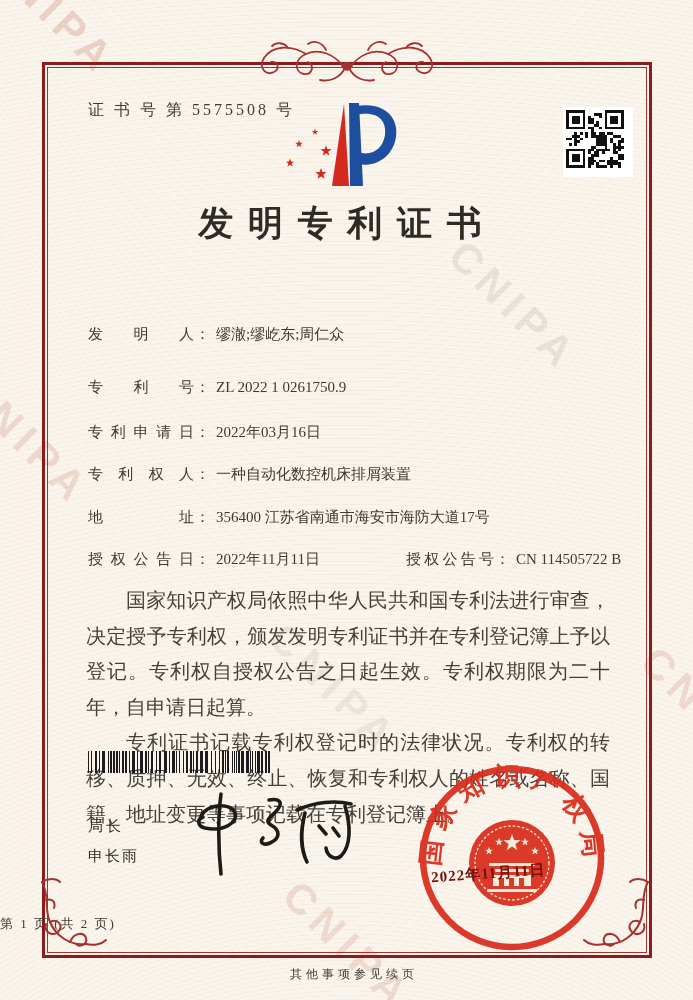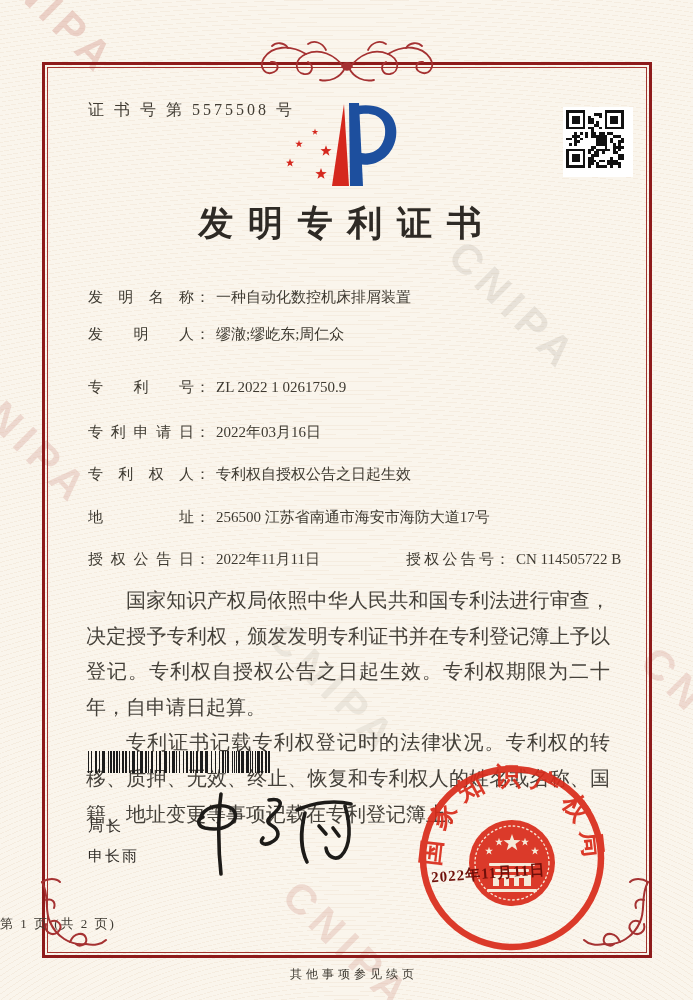--- a/index.html
+++ b/index.html
@@ -242,37 +242,34 @@
           <rect x="14" y="0" width="7" height="7" fill="#111"></rect>
           <rect x="15" y="1" width="5" height="5" fill="#fff"></rect>
           <rect x="16" y="2" width="3" height="3" fill="#111"></rect>
           <rect x="0" y="14" width="7" height="7" fill="#111"></rect>
           <rect x="1" y="15" width="5" height="5" fill="#fff"></rect>
           <rect x="2" y="16" width="3" height="3" fill="#111"></rect>
         </svg></div>
 
     <div class="title">发明专利证书</div>
 
-    <div class="row" style="top:288px;">
-      <span class="flabel">发明名称</span><span class="colon">：</span><span>一种自动化数控机床排屑装置</span>
-    </div>
     <div class="row" style="top:325px;">
       <span class="flabel">发明人</span><span class="colon">：</span><span>缪澈;缪屹东;周仁众</span>
     </div>
     <div class="row" style="top:378px;">
       <span class="flabel">专利号</span><span class="colon">：</span><span>ZL 2022 1 0261750.9</span>
     </div>
     <div class="row" style="top:423px;">
       <span class="flabel">专利申请日</span><span class="colon">：</span><span>2022年03月16日</span>
     </div>
     <div class="row" style="top:465px;">
-      <span class="flabel">专利权人</span><span class="colon">：</span><span>专利权自授权公告之日起生效</span>
+      <span class="flabel">专利权人</span><span class="colon">：</span><span>一种自动化数控机床排屑装置</span>
     </div>
     <div class="row" style="top:508px;">
-      <span class="flabel">地址</span><span class="colon">：</span><span>256500 江苏省南通市海安市海防大道17号</span>
+      <span class="flabel">地址</span><span class="colon">：</span><span>356400 江苏省南通市海安市海防大道17号</span>
     </div>
     <div class="row" style="top:550px;">
       <span class="flabel">授权公告日</span><span class="colon">：</span><span>2022年11月11日</span>
       <span class="row2b">
         <span class="flabel2">授权公告号</span><span class="colon">：</span><span>CN 114505722 B</span>
       </span>
     </div>
 
     <div class="paras">
       <p>国家知识产权局依照中华人民共和国专利法进行审查，决定授予专利权，颁发发明专利证书并在专利登记簿上予以登记。专利权自授权公告之日起生效。专利权期限为二十年，自申请日起算。</p>

